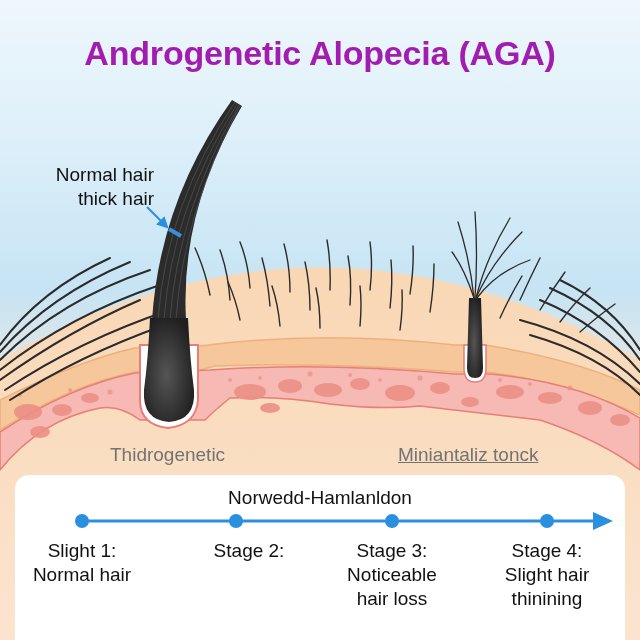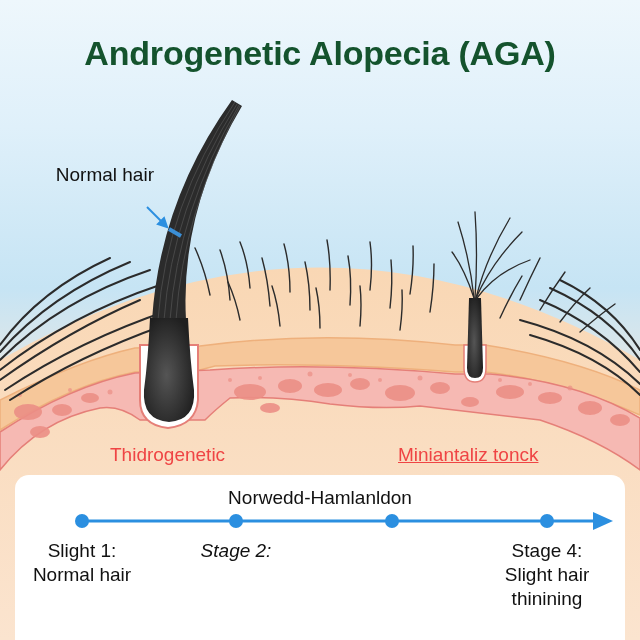--- a/index.html
+++ b/index.html
@@ -4,27 +4,27 @@
   <style>
     html, body { margin: 0; padding: 0; }
     body {
       width: 640px; height: 640px; position: relative; overflow: hidden;
       font-family: "Liberation Sans", sans-serif;
       background: linear-gradient(180deg, #eef7fc 0%, #dff0fa 20%, #c6e4f4 45%, #fbe9da 70%, #fbe9da 100%);
     }
     .illustration { position: absolute; left: 0; top: 0; width: 640px; height: 640px; }
     .title {
       position: absolute; left: 0; width: 640px; top: 34px; text-align: center;
-      font-weight: bold; font-size: 34px; color: #14532d; letter-spacing: -0.2px;
+      font-weight: bold; font-size: 34px; color: #a21caf; letter-spacing: -0.2px;
     }
     .callout {
       position: absolute; left: 34px; top: 163px; font-size: 19px; color: #111;
       line-height: 24px; text-align: right; width: 120px;
     }
-    .follicle-label { position: absolute; top: 444px; font-size: 19px; color: #ef4444; }
+    .follicle-label { position: absolute; top: 444px; font-size: 19px; color: #737373; }
     .follicle-label.normal { left: 110px; }
     .follicle-label.mini { left: 398px; text-decoration: underline; }
     .card {
       position: absolute; left: 15px; top: 475px; width: 610px; height: 180px;
       background: #ffffff; border-radius: 14px;
     }
     .scale-title {
       position: absolute; left: 0; top: 12px; width: 610px; text-align: center;
       font-size: 19px; color: #111;
     }
@@ -159,41 +159,47 @@
       <path d="M476 298 Q492 262 522 232"></path>
     <path d="M474 298 Q464 268 452 252"></path>
       <path d="M477 298 Q496 272 530 260"></path>
   </g>
 </svg>
 
 <div class="title">Androgenetic Alopecia (AGA)</div>
 
 <div class="callout">
   <div>Normal hair</div>
+  <div>thick hair</div>
 </div>
 
 <div class="follicle-label normal">Thidrogenetic</div>
 <div class="follicle-label mini">Miniantaliz tonck</div>
 
 <div class="card">
   <div class="scale-title">Norwedd-Hamlanldon</div>
   <svg width="610" height="40" style="position:absolute;left:0;top:28px;" viewBox="0 0 610 40">
     <line x1="67" y1="18" x2="585" y2="18" stroke="#2b8fe0" stroke-width="3"></line>
     <polygon points="598,18 578,9 578,27" fill="#2b8fe0"></polygon>
     <circle cx="67" cy="18" r="7" fill="#2b8fe0"></circle>
     <circle cx="221" cy="18" r="7" fill="#2b8fe0"></circle>
     <circle cx="377" cy="18" r="7" fill="#2b8fe0"></circle>
     <circle cx="532" cy="18" r="7" fill="#2b8fe0"></circle>
   </svg>
   <div class="stage" style="left:-3px;">
     <span>Slight 1:</span>
     <span>Normal hair</span>
     <span></span>
   </div>
-  <div class="stage" style="left:151px;font-style:italic;">
+  <div class="stage" style="left:164px;">
     <span>Stage 2:</span>
+  </div>
+  <div class="stage" style="left:307px;">
+    <span>Stage 3:</span>
+    <span>Noticeable</span>
+    <span>hair loss</span>
   </div>
   <div class="stage" style="left:462px;">
     <span>Stage 4:</span>
     <span>Slight hair</span>
     <span>thinining</span>
   </div>
 </div>
 
 </body></html>

